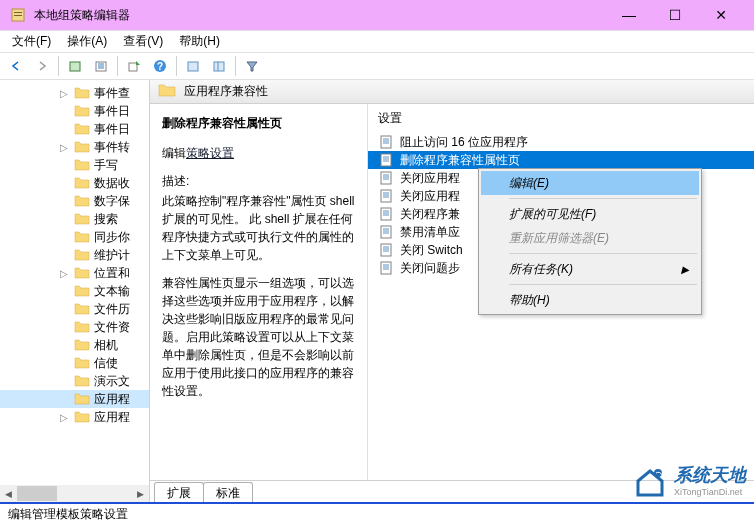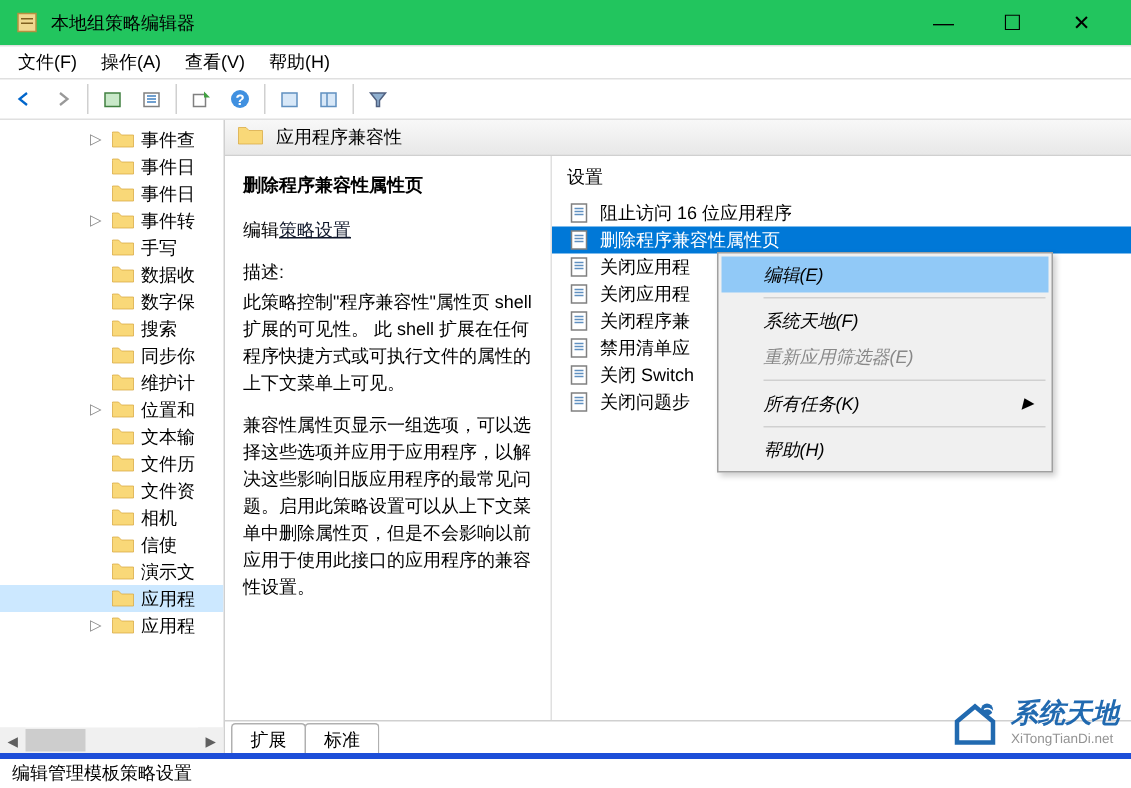--- a/index.html
+++ b/index.html
@@ -1,18 +1,18 @@
 <!DOCTYPE html>
 <html><head>
   <meta charset="utf-8">
   <style>
     * { box-sizing: border-box; margin: 0; padding: 0; }
     body { font-family: "Microsoft YaHei", "Segoe UI", sans-serif; font-size: 12px; background: #fff; overflow: hidden; width: 754px; height: 525px; position: relative; }
     
-    .titlebar { height: 30px; display: flex; align-items: center; padding: 0 10px; background: #22c55e; }
+    .titlebar { height: 30px; display: flex; align-items: center; padding: 0 10px; background: #f0abfc; }
     .titlebar .icon { width: 16px; height: 16px; margin-right: 8px; }
     .titlebar .title { flex: 1; font-size: 12px; }
     .titlebar .ctrl { width: 46px; height: 30px; display: flex; align-items: center; justify-content: center; font-size: 14px; }
     
     .menubar { height: 22px; display: flex; align-items: center; padding: 0 4px; border-top: 1px solid #e0e0e0; }
     .menubar .mitem { padding: 2px 8px; font-size: 12px; }
     
     .toolbar { height: 28px; display: flex; align-items: center; padding: 0 4px; border-top: 1px solid #e0e0e0; border-bottom: 1px solid #e0e0e0; gap: 2px; }
     .tbtn { width: 24px; height: 24px; display: flex; align-items: center; justify-content: center; border: 1px solid transparent; }
     .tsep { width: 1px; height: 20px; background: #d0d0d0; margin: 0 2px; }
@@ -45,21 +45,21 @@
     .mtab { height: 20px; padding: 2px 12px 0; border: 1px solid #b0b0b0; border-bottom: none; border-top-left-radius: 3px; border-top-right-radius: 3px; font-size: 12px; background: #fff; margin-right: -1px; }
     .mtab.active { background: #fff; position: relative; z-index: 1; }
     
     .contextmenu { position: absolute; top: 168px; left: 478px; width: 224px; background: #f0f0f0; border: 1px solid #a0a0a0; box-shadow: 2px 2px 4px rgba(0,0,0,0.2); padding: 2px; font-style: italic; }
     .cmitem { height: 24px; display: flex; align-items: center; padding: 0 20px 0 28px; font-size: 12px; position: relative; }
     .cmitem.hovered { background: #91c9f7; }
     .cmitem.disabled { color: #888; }
     .cmitem .subind { position: absolute; right: 10px; font-size: 10px; }
     .cmsep { height: 1px; background: #d0d0d0; margin: 3px 2px 3px 28px; }
     
-    .statusbar { height: 22px; border-top: 4px solid #1d4ed8; display: flex; align-items: center; padding: 0 8px; font-size: 12px; }
+    .statusbar { height: 22px; border-top: 2px solid #1d4ed8; display: flex; align-items: center; padding: 0 8px; font-size: 12px; }
     
     .watermark { position: absolute; right: 8px; bottom: 26px; display: flex; align-items: flex-start; gap: 6px; opacity: 0.9; }
     .watermark .wtxt { font-family: "Microsoft YaHei"; font-size: 18px; font-weight: bold; color: #0a5aa8; font-style: italic;}
     .watermark .wurl { font-size: 9px; color: #888; display:block;}
 
     svg.folder { fill: #f9d878; stroke: #d8a840; stroke-width: 0.5; }
   </style>
 </head>
 <body>
 
@@ -385,21 +385,21 @@
   </div>
 </div>
 
 <div class="statusbar">
   <span>编辑管理模板策略设置</span>
 </div>
 
 <div class="contextmenu">
   <div class="cmitem hovered">编辑(E)</div>
   <div class="cmsep"></div>
-  <div class="cmitem">系统天地(F)</div>
+  <div class="cmitem">扩展的可见性(F)</div>
   <div class="cmitem disabled">重新应用筛选器(E)</div>
   <div class="cmsep"></div>
   <div class="cmitem">
       <span>所有任务(K)</span>
       <span class="subind">▶</span>
     </div>
   <div class="cmsep"></div>
   <div class="cmitem">帮助(H)</div>
 </div>
 

